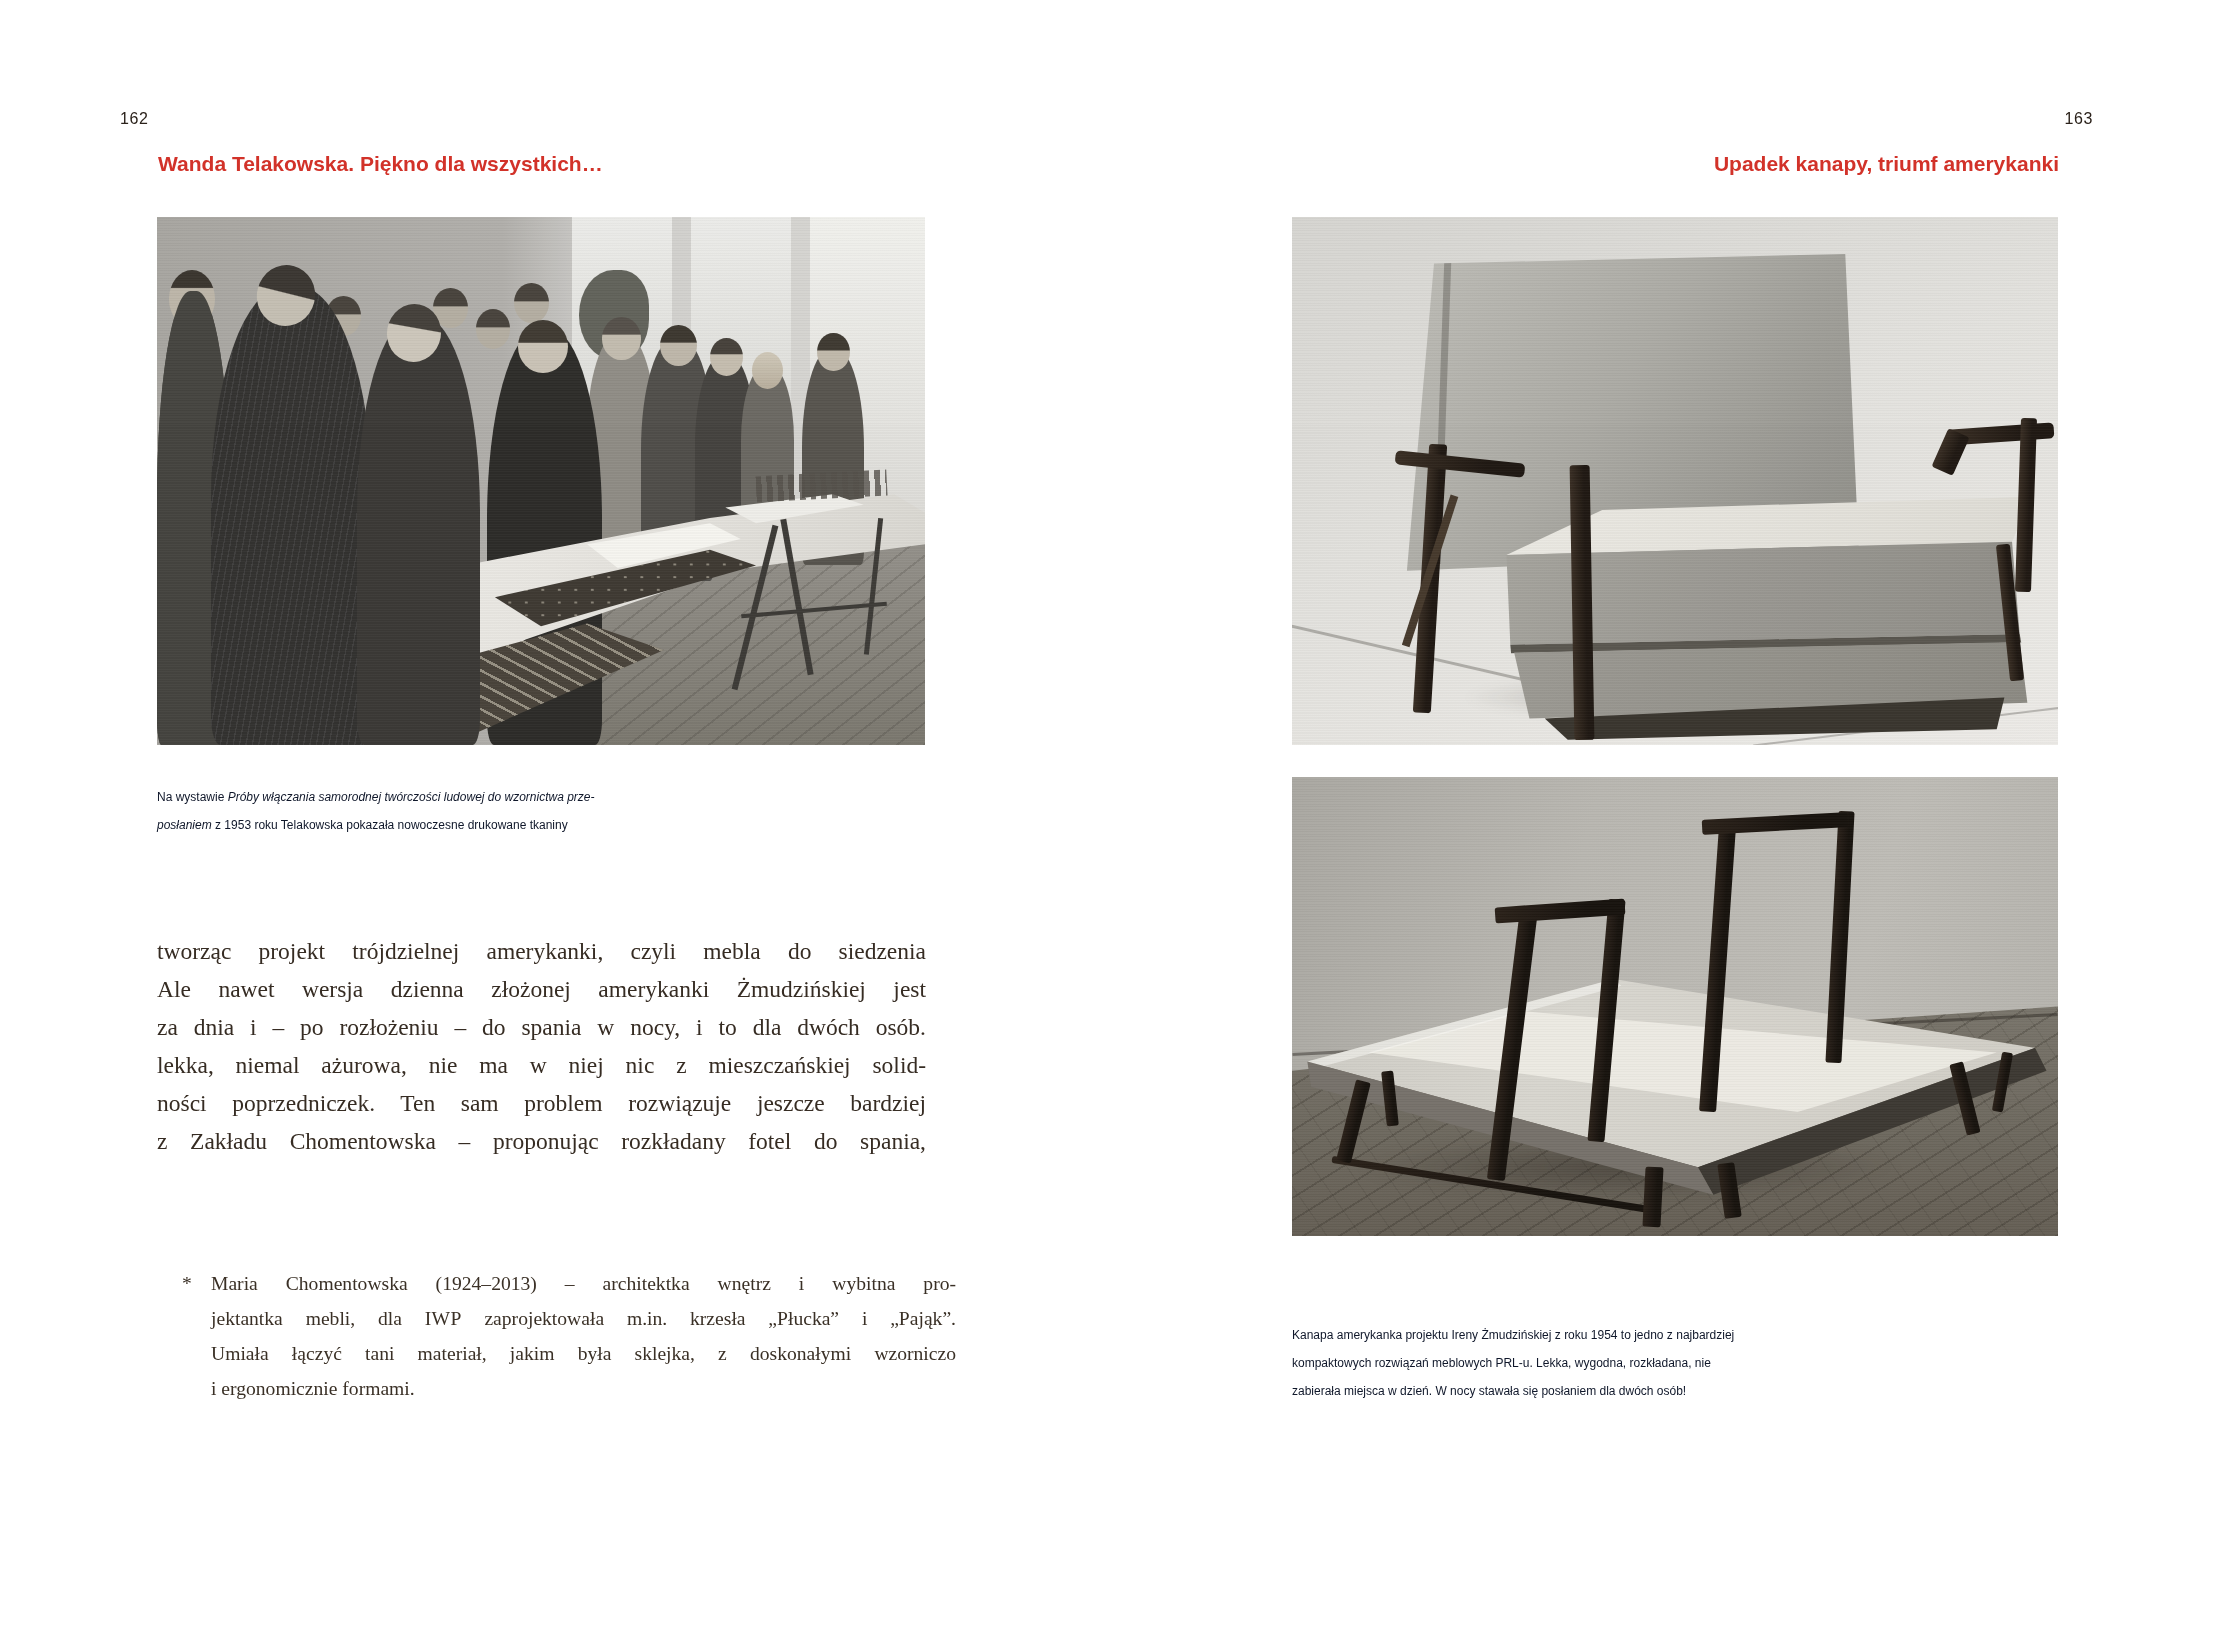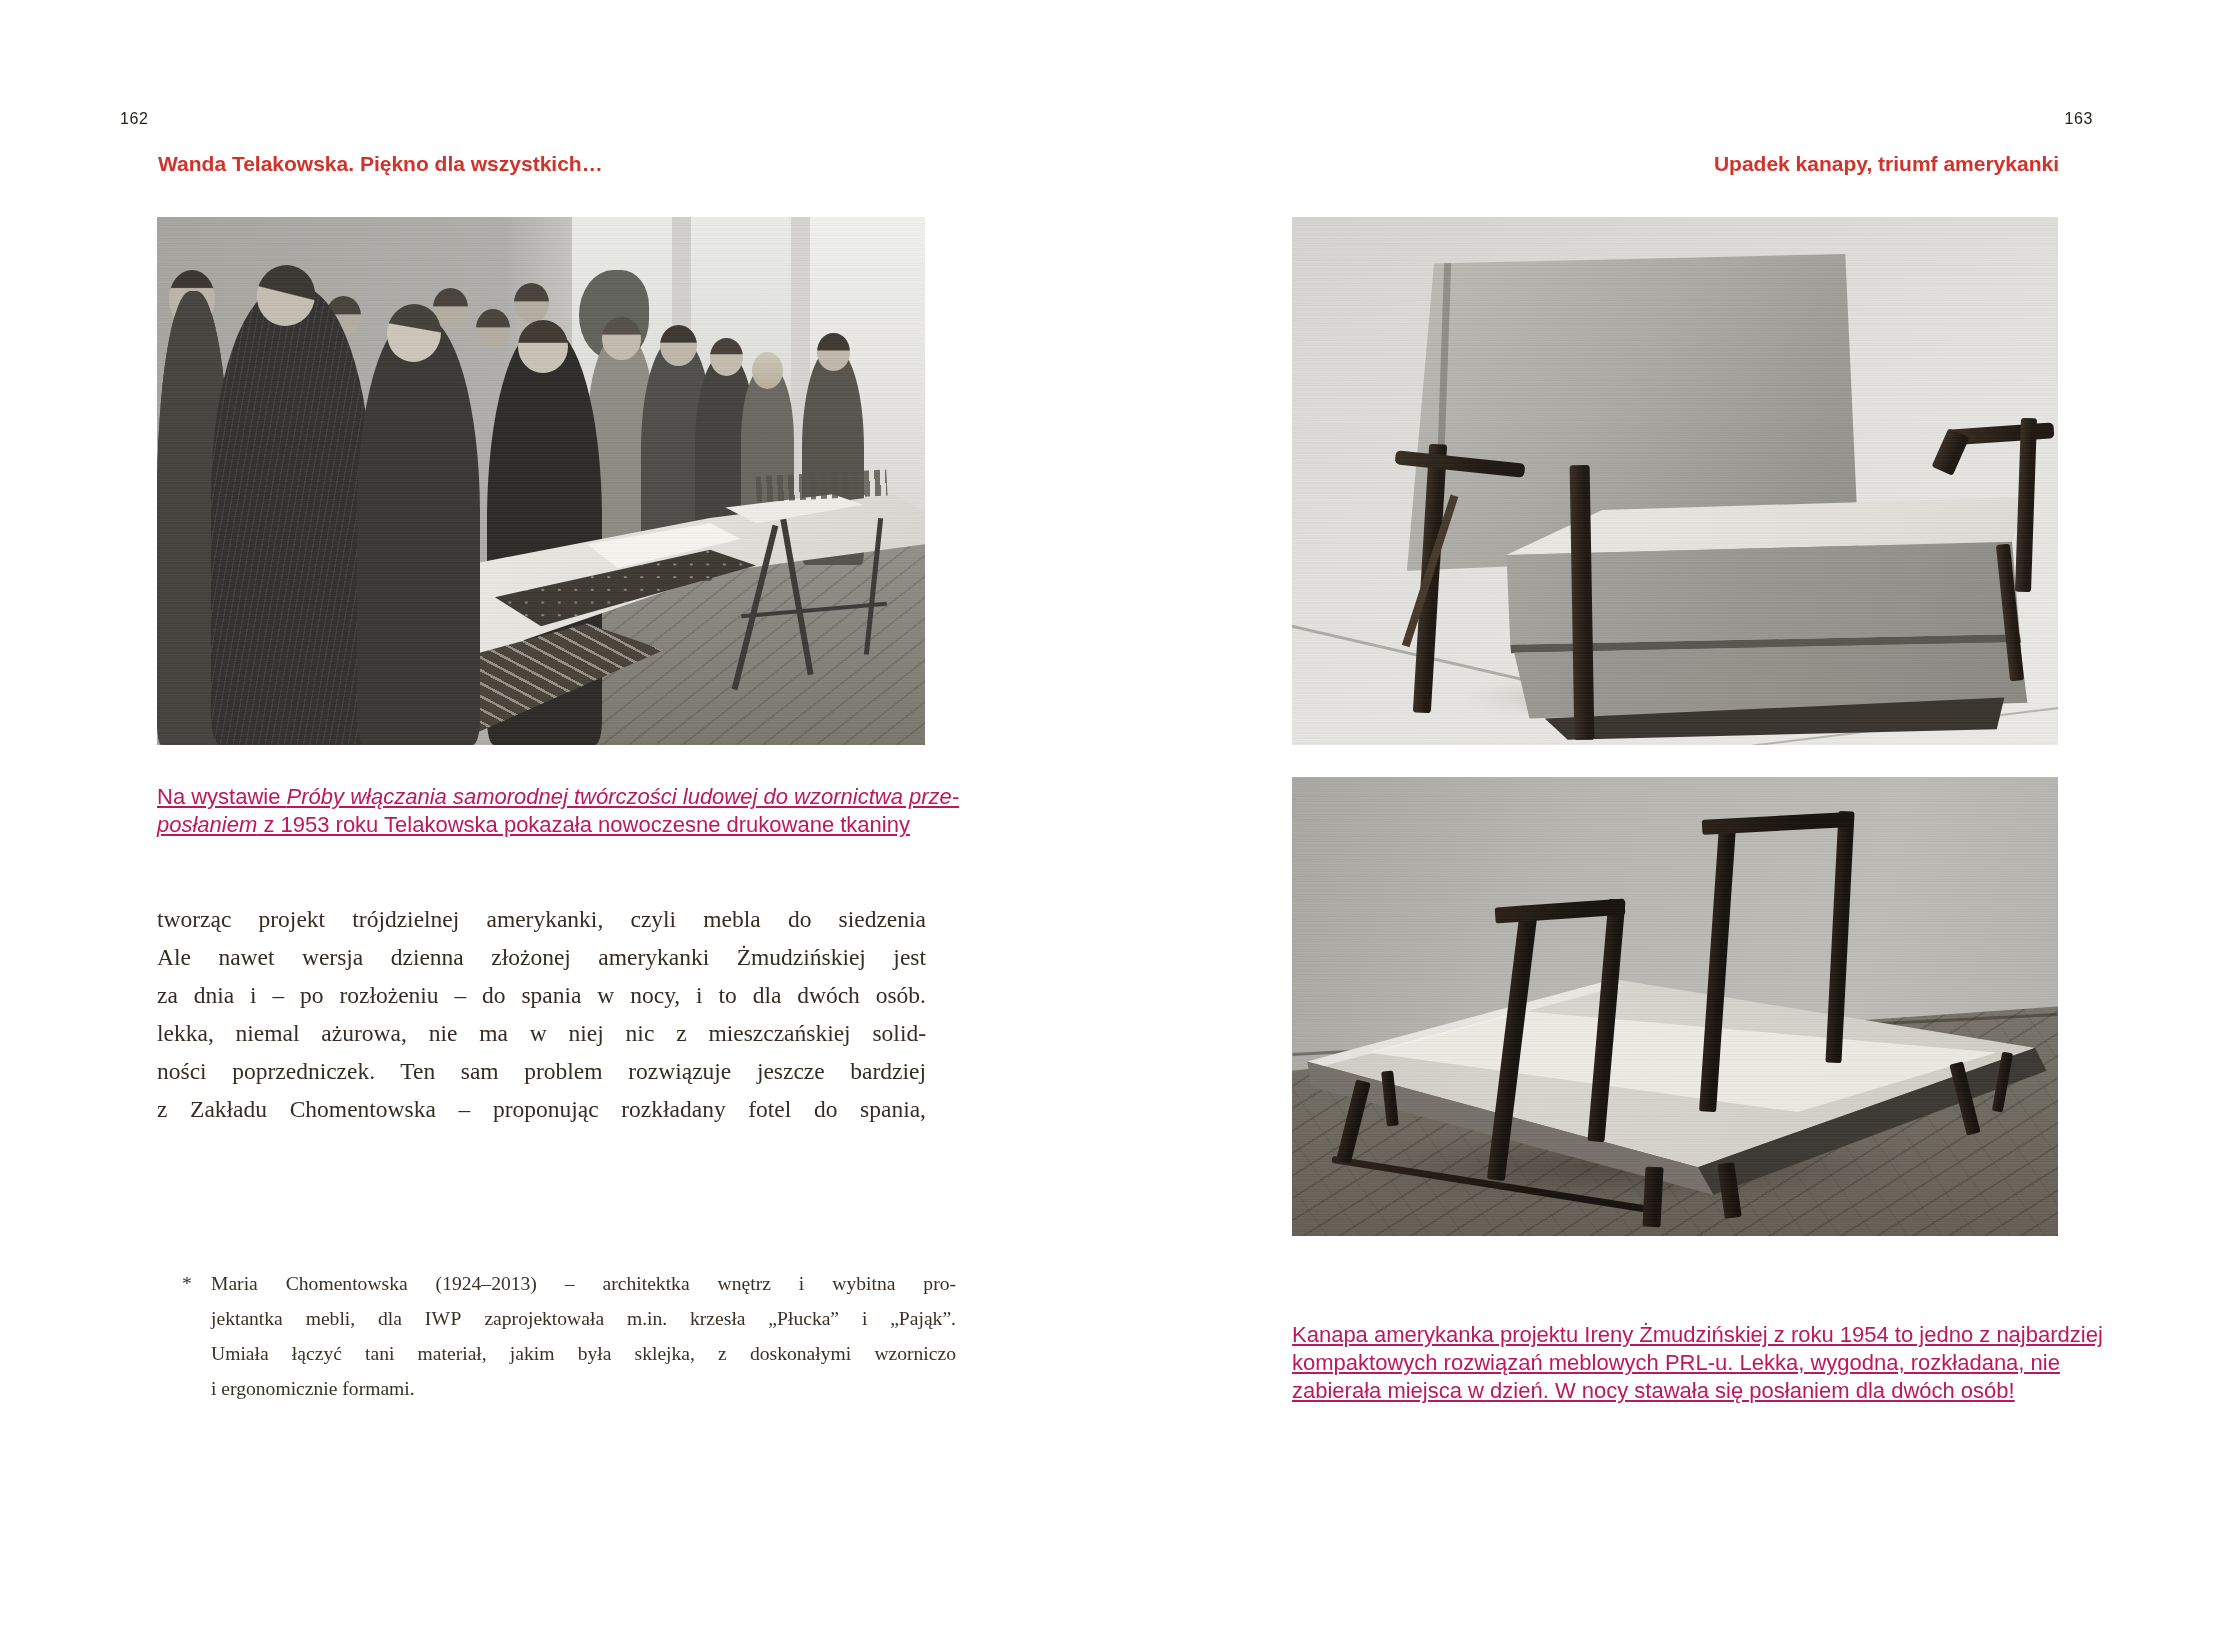--- a/index.html
+++ b/index.html
@@ -4,21 +4,21 @@
 <style>
   html,body{margin:0;padding:0;background:#ffffff;}
   .spread{position:relative;width:2216px;height:1647px;background:#ffffff;overflow:hidden;
           font-family:"Liberation Sans",sans-serif;color:#332a22;}
   .abs{position:absolute;}
 
   
   .folio{font-size:16px;line-height:28px;color:#2b221b;letter-spacing:0.6px;}
   .runhead{font-size:21px;line-height:25px;font-weight:bold;color:#d23229;}
   .runhead.right{text-align:center;}
-  .caption{font-size:22px;color:#be185d;text-decoration:underline;}
+  .caption{font-size:12px;color:#0f172a;}
   .caption .line{line-height:28px;white-space:nowrap;}
   .bodytext{font-family:"Liberation Serif",serif;font-size:23.5px;color:#362c23;}
   .bodytext .line{line-height:38px;text-align:justify;text-align-last:justify;}
   .footnote{font-family:"Liberation Serif",serif;font-size:19.6px;color:#3a3026;padding-left:29px;}
   .footnote .line{line-height:35px;text-align:justify;text-align-last:justify;}
   .footnote .line:last-child{text-align-last:left;}
   .fn-marker{position:absolute;left:0;top:0;line-height:35px;}
   .it{font-style:italic;}
   .sc{font-variant:small-caps;letter-spacing:0.3px;}
 
@@ -198,21 +198,21 @@
     <div class="head p1-f3h"></div>
   </div>
 
   <div class="abs caption" style="left:157px;top:783px;width:786px;">
       <div class="line"><span>Na wystawie </span><span class="it">Próby włączania samorodnej twórczości ludowej do wzornictwa prze-</span></div>
       <div class="line"><span class="it">posłaniem</span><span> z 1953 roku Telakowska pokazała nowoczesne drukowane tkaniny</span></div>
       <div class="line"><span></span></div>
       <div class="line"><span></span></div>
     </div>
 
-  <div class="abs bodytext" style="left:157px;top:900px;width:769px;">
+  <div class="abs bodytext" style="left:157px;top:932px;width:769px;">
       <div class="line">tworząc projekt trójdzielnej amerykanki, czyli mebla do siedzenia</div>
       <div class="line">Ale nawet wersja dzienna złożonej amerykanki Żmudzińskiej jest</div>
       <div class="line">za dnia i – po rozłożeniu – do spania w nocy, i to dla dwóch osób.</div>
       <div class="line">lekka, niemal ażurowa, nie ma w niej nic z mieszczańskiej solid-</div>
       <div class="line">ności poprzedniczek. Ten sam problem rozwiązuje jeszcze bardziej</div>
       <div class="line">z Zakładu Chomentowska – proponując rozkładany fotel do spania,</div>
     </div>
 
   <div class="abs footnote" style="left:182px;top:1266px;width:745px;">
     <span class="fn-marker">*</span>

